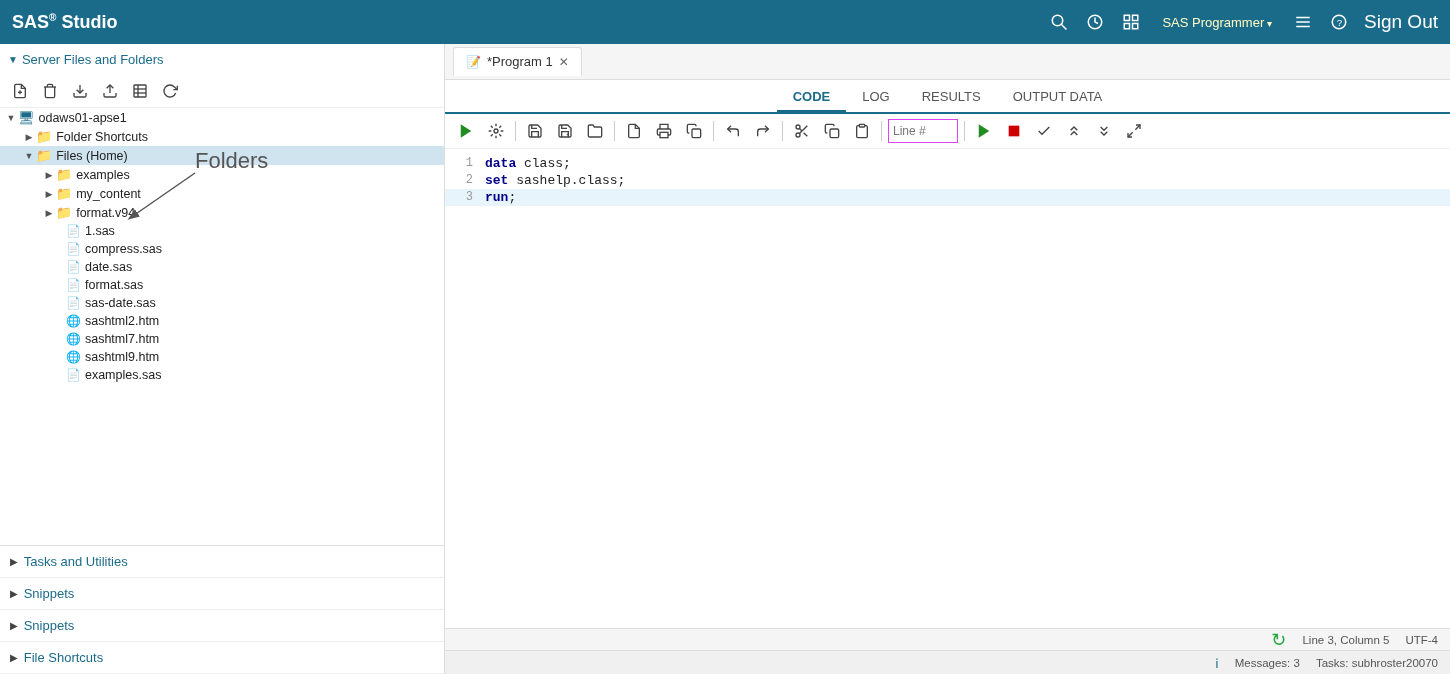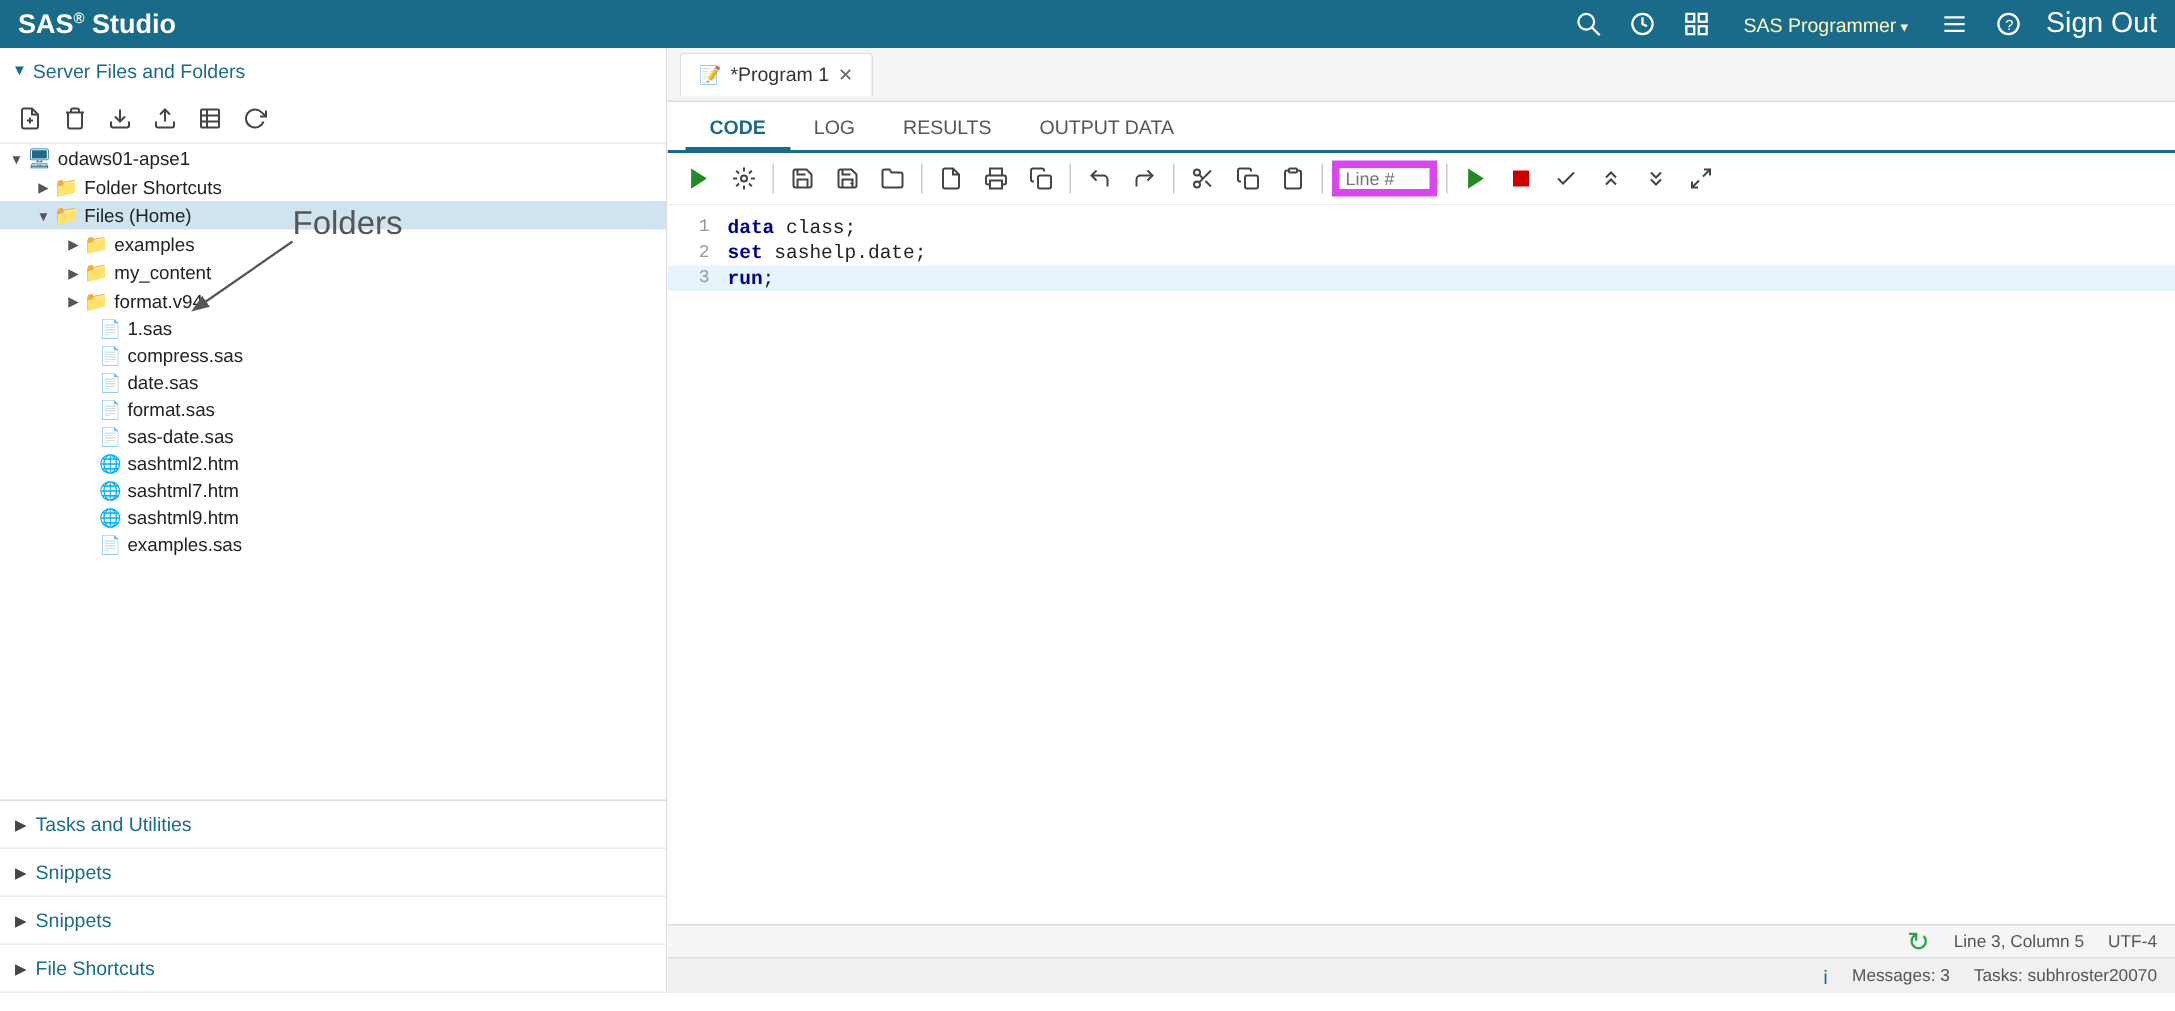--- a/index.html
+++ b/index.html
@@ -1,20 +1,20 @@
 <!DOCTYPE html>
 <html><head>
   <meta charset="utf-8">
   <style>
     * { margin: 0; padding: 0; box-sizing: border-box; }
     body { font-family: 'Segoe UI', Arial, sans-serif; font-size: 13px; background: #fff; overflow: hidden; }
 
     
     .navbar {
-      height: 32px;
+      height: 44px;
       background: #1a6b8a;
       display: flex;
       align-items: center;
       padding: 0 12px;
       color: #fff;
     }
     .navbar-brand {
       font-size: 18px;
       font-weight: bold;
       color: #fff;
@@ -157,20 +157,21 @@
     .tab-icon { color: #1a6b8a; font-size: 12px; }
 
     
     .sub-tab-bar {
       display: flex;
       align-items: center;
       border-bottom: 2px solid #1a6b8a;
       padding: 0 12px;
       height: 34px;
       background: #fff;
+      justify-content: center;
     }
     .sub-tab {
       padding: 6px 16px;
       font-size: 13px;
       cursor: pointer;
       color: #555;
       border-bottom: 2px solid transparent;
       margin-bottom: -2px;
     }
     .sub-tab.active {
@@ -190,21 +191,21 @@
     }
     .code-toolbar-btn {
       width: 26px; height: 26px;
       display: flex; align-items: center; justify-content: center;
       cursor: pointer; border: none; background: none;
       color: #444; font-size: 14px; border-radius: 2px;
     }
     .code-toolbar-separator { width: 1px; height: 20px; background: #ccc; margin: 0 2px; }
     .line-input {
       width: 70px; height: 24px;
-      border: 5px solid #d946ef;
+      border: 1px solid #d946ef;
       padding: 2px 4px;
       font-size: 12px;
       color: #555;
     }
 
     
     .code-editor {
       flex: 1;
       overflow: auto;
       background: #fff;
@@ -658,21 +659,21 @@
         <div class="code-line">
           <span class="line-num">1</span>
           <span class="line-content">
             <span class="kw-data">data</span><span class="code-normal"> class;</span>
           </span>
         </div>
 
         <div class="code-line">
           <span class="line-num">2</span>
           <span class="line-content">
-            <span class="kw-set">set</span><span class="code-normal"> sashelp.date;</span>
+            <span class="kw-set">set</span><span class="code-normal"> sashelp.class;</span>
           </span>
         </div>
 
         <div class="code-line line-3" style="background:#e8f4fb; display:flex; width:100%;">
           <span class="line-num">3</span>
           <span class="line-content">
             <span class="kw-run">run</span><span class="code-normal">;</span>
           </span>
         </div>
       </div>

